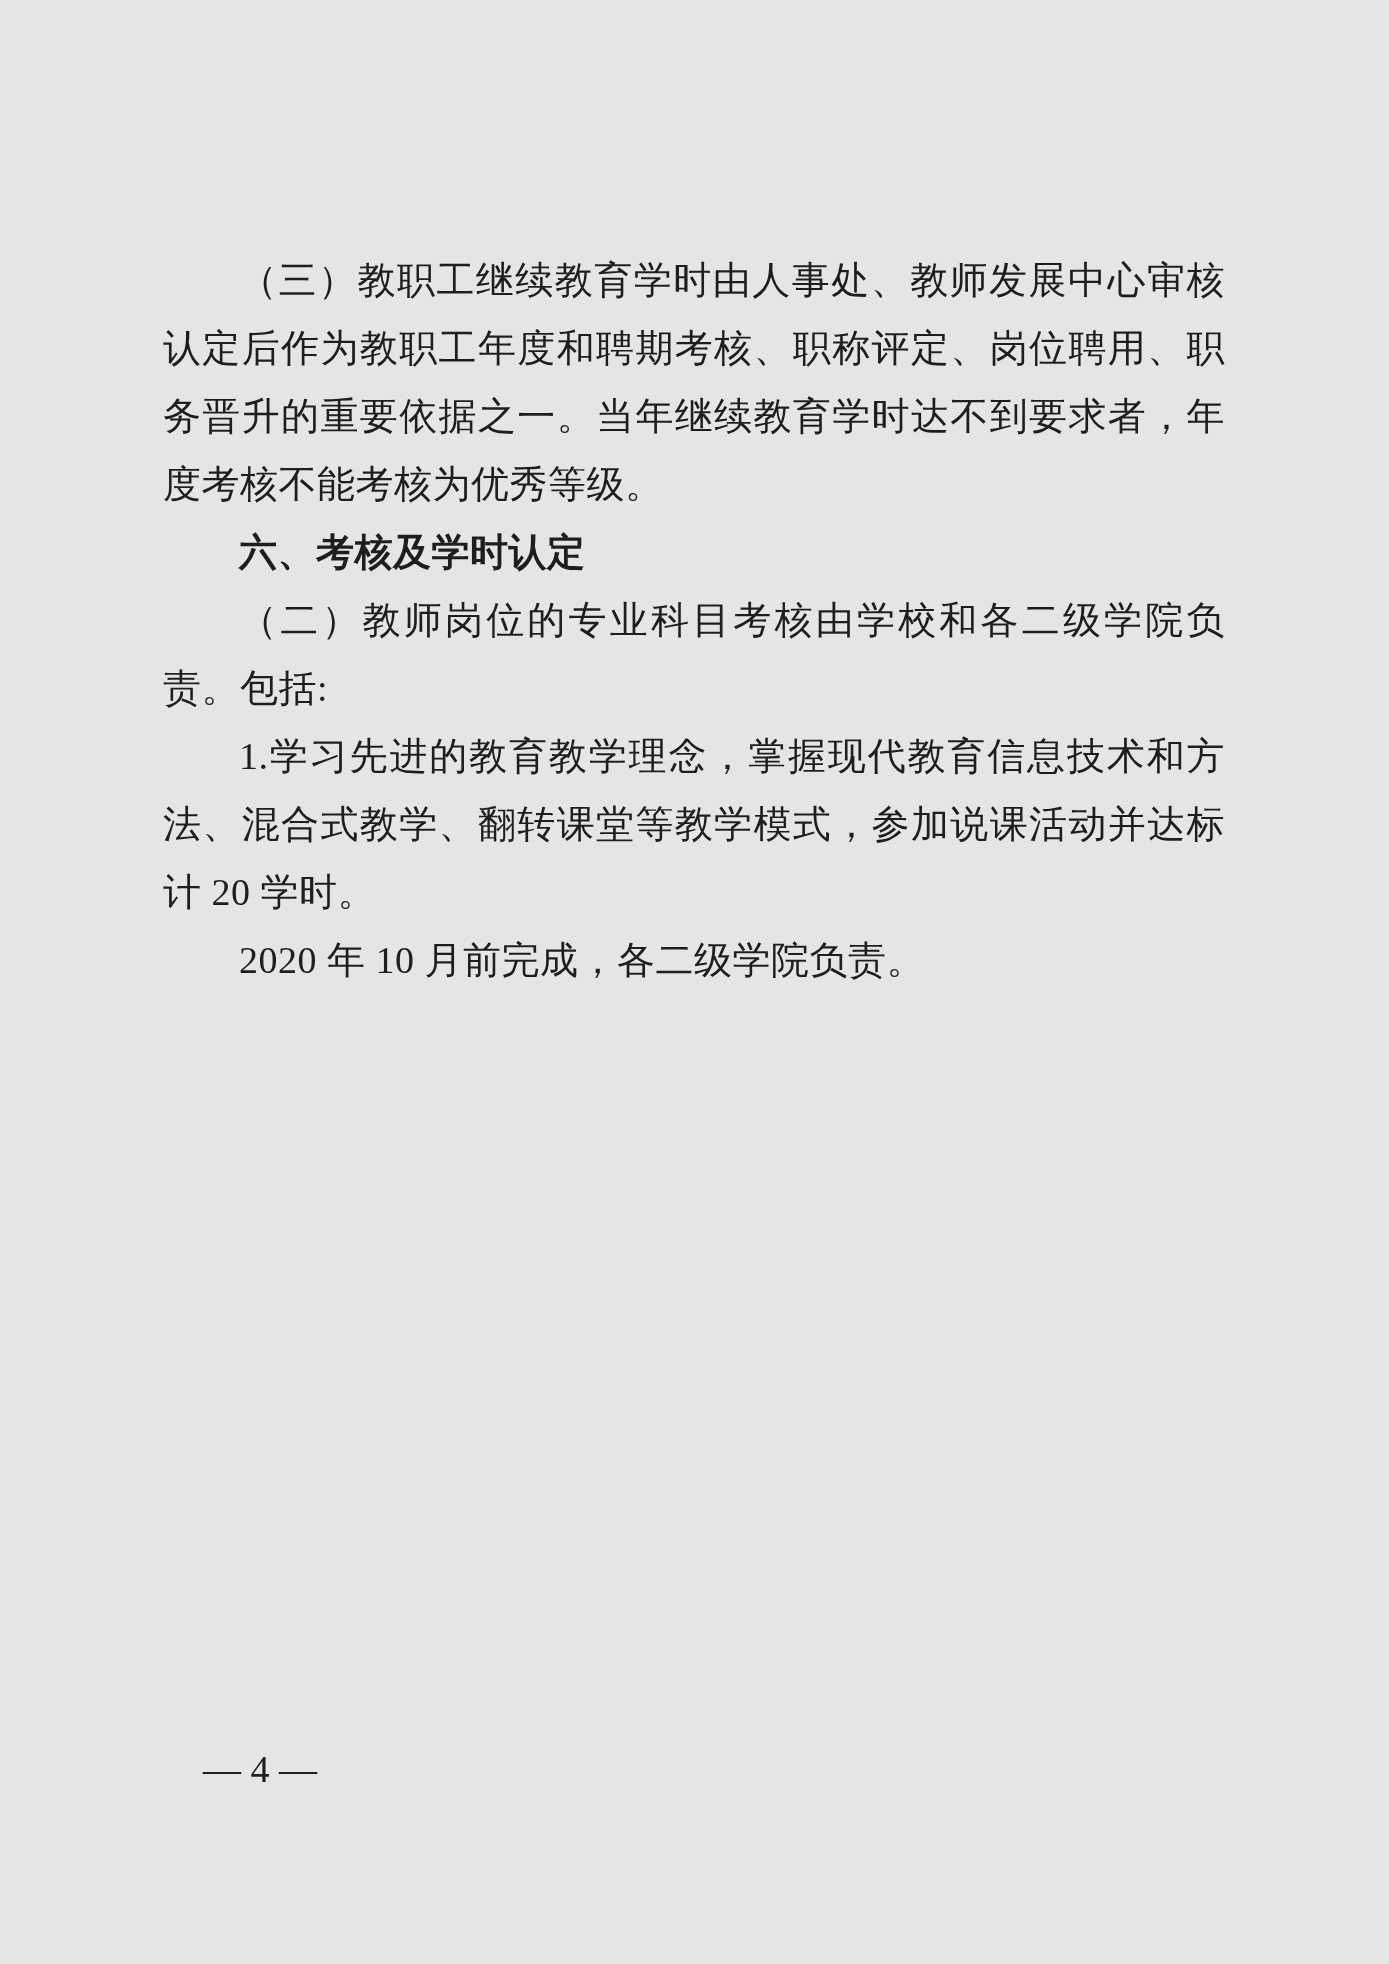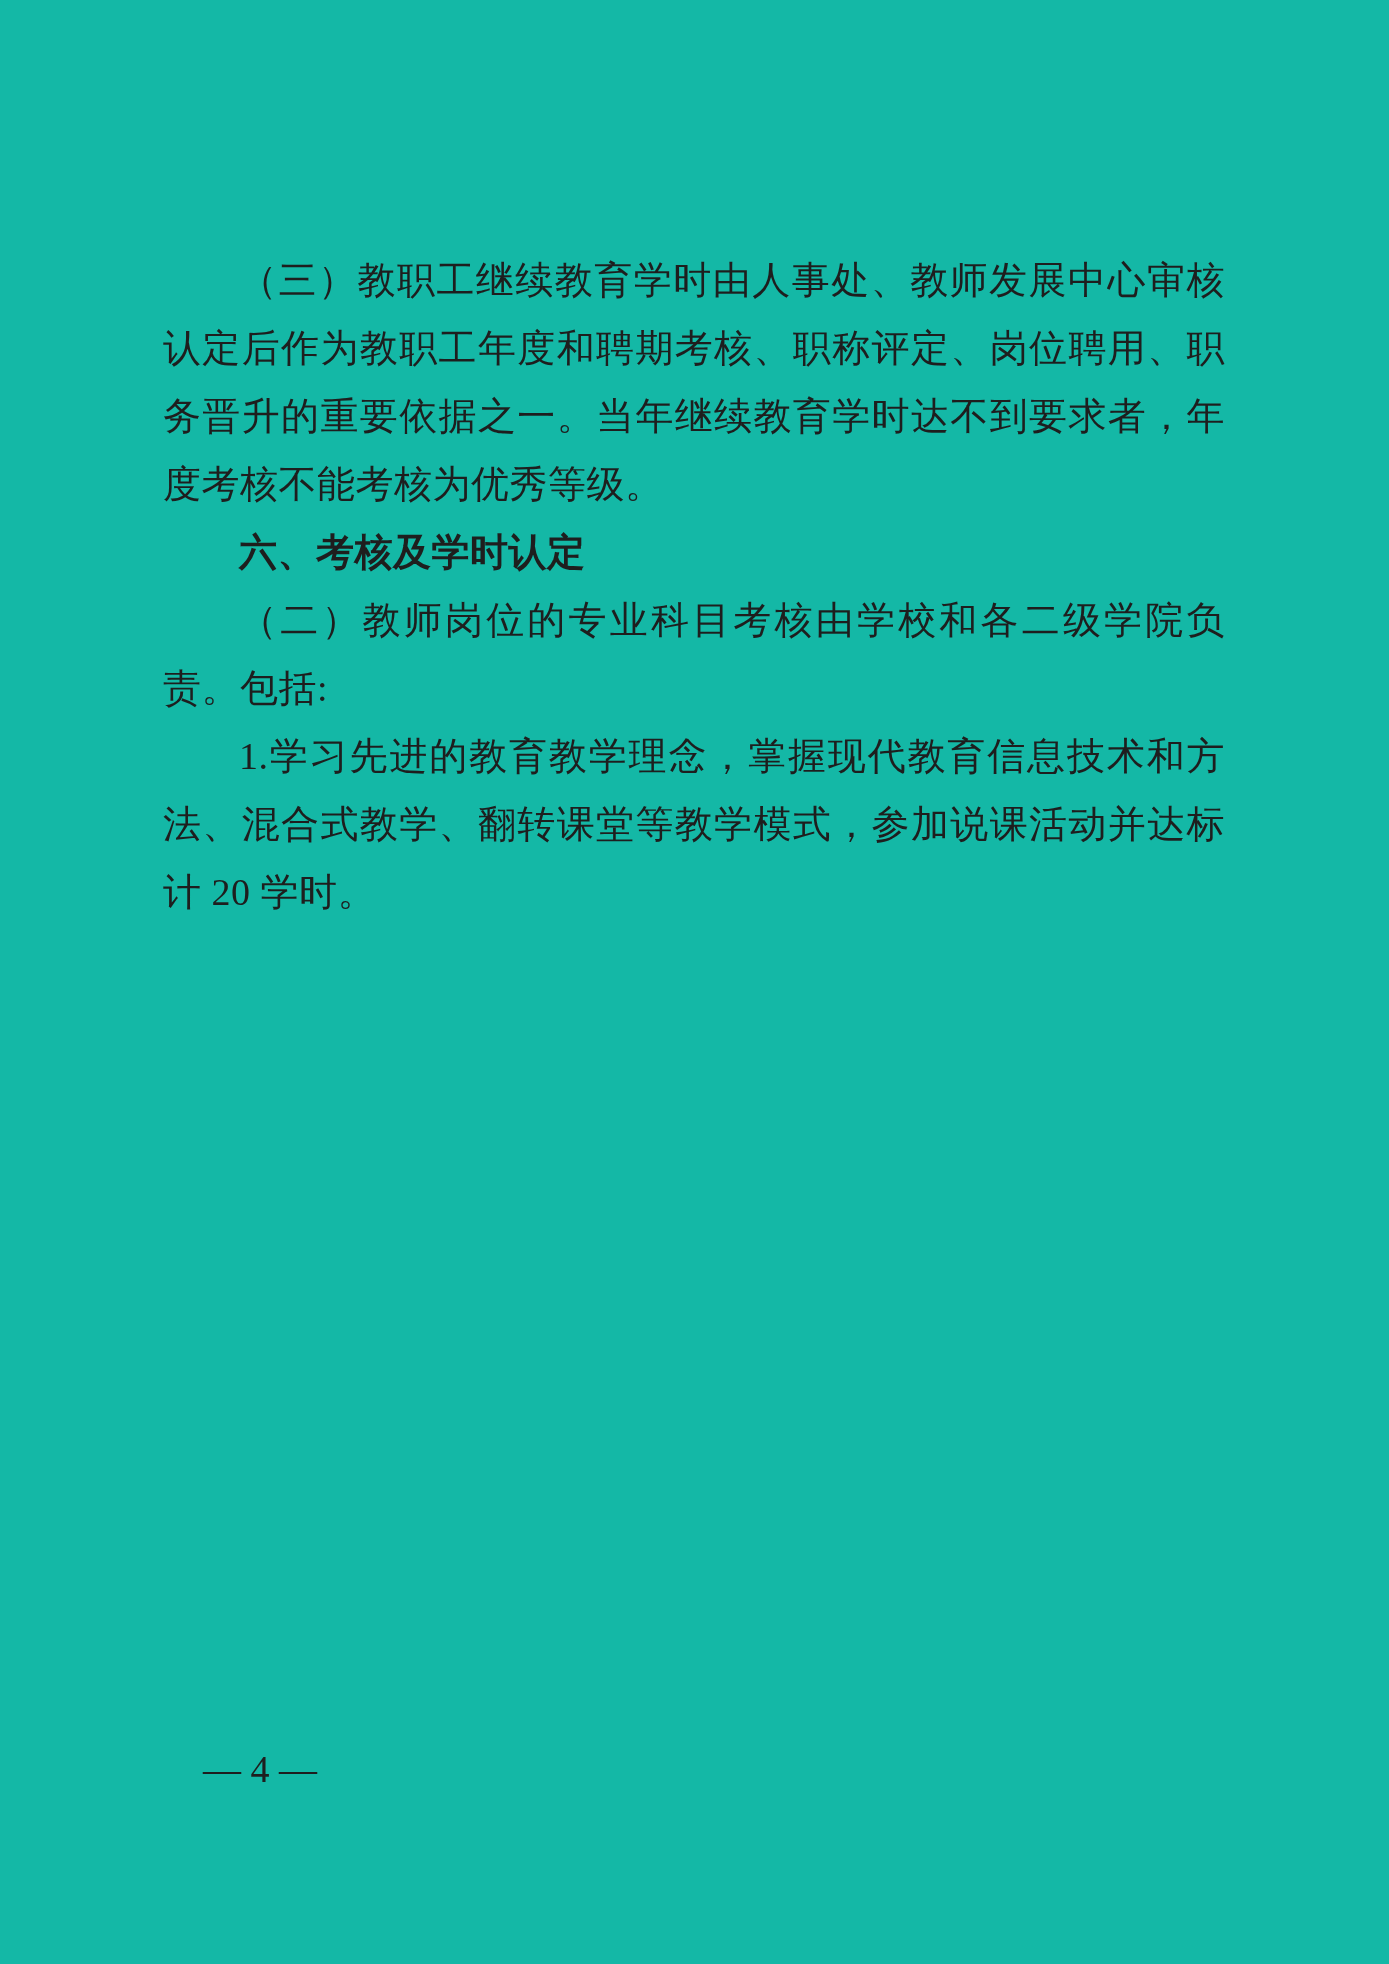--- a/index.html
+++ b/index.html
@@ -4,21 +4,21 @@
 <style>
   html, body {
     margin: 0;
     padding: 0;
     background: #ffffff;
   }
   .page {
     position: relative;
     width: 1389px;
     height: 1964px;
-    background: #14b8a6;
+    background: #e5e5e5;
     overflow: hidden;
     font-family: "Liberation Serif", "DejaVu Serif", serif;
     color: #1e1e1e;
   }
   .content {
     position: absolute;
     left: 163px;
     top: 246px;
     width: 1062px;
     font-size: 38px;
@@ -48,16 +48,17 @@
 </style>
 </head>
 <body>
 
 <div class="page">
   <main class="content">
     <p>（三）教职工继续教育学时由人事处、教师发展中心审核认定后作为教职工年度和聘期考核、职称评定、岗位聘用、职务晋升的重要依据之一。当年继续教育学时达不到要求者，年度考核不能考核为优秀等级。</p>
     <p class="heading">六、考核及学时认定</p>
     <p>（二）教师岗位的专业科目考核由学校和各二级学院负责。包括:</p>
     <p>1.学习先进的教育教学理念，掌握现代教育信息技术和方法、混合式教学、翻转课堂等教学模式，参加说课活动并达标计 20 学时。</p>
+    <p>2020 年 10 月前完成，各二级学院负责。</p>
   </main>
 
   <div class="page-footer">— 4 —</div>
 </div>
 
 </body></html>

